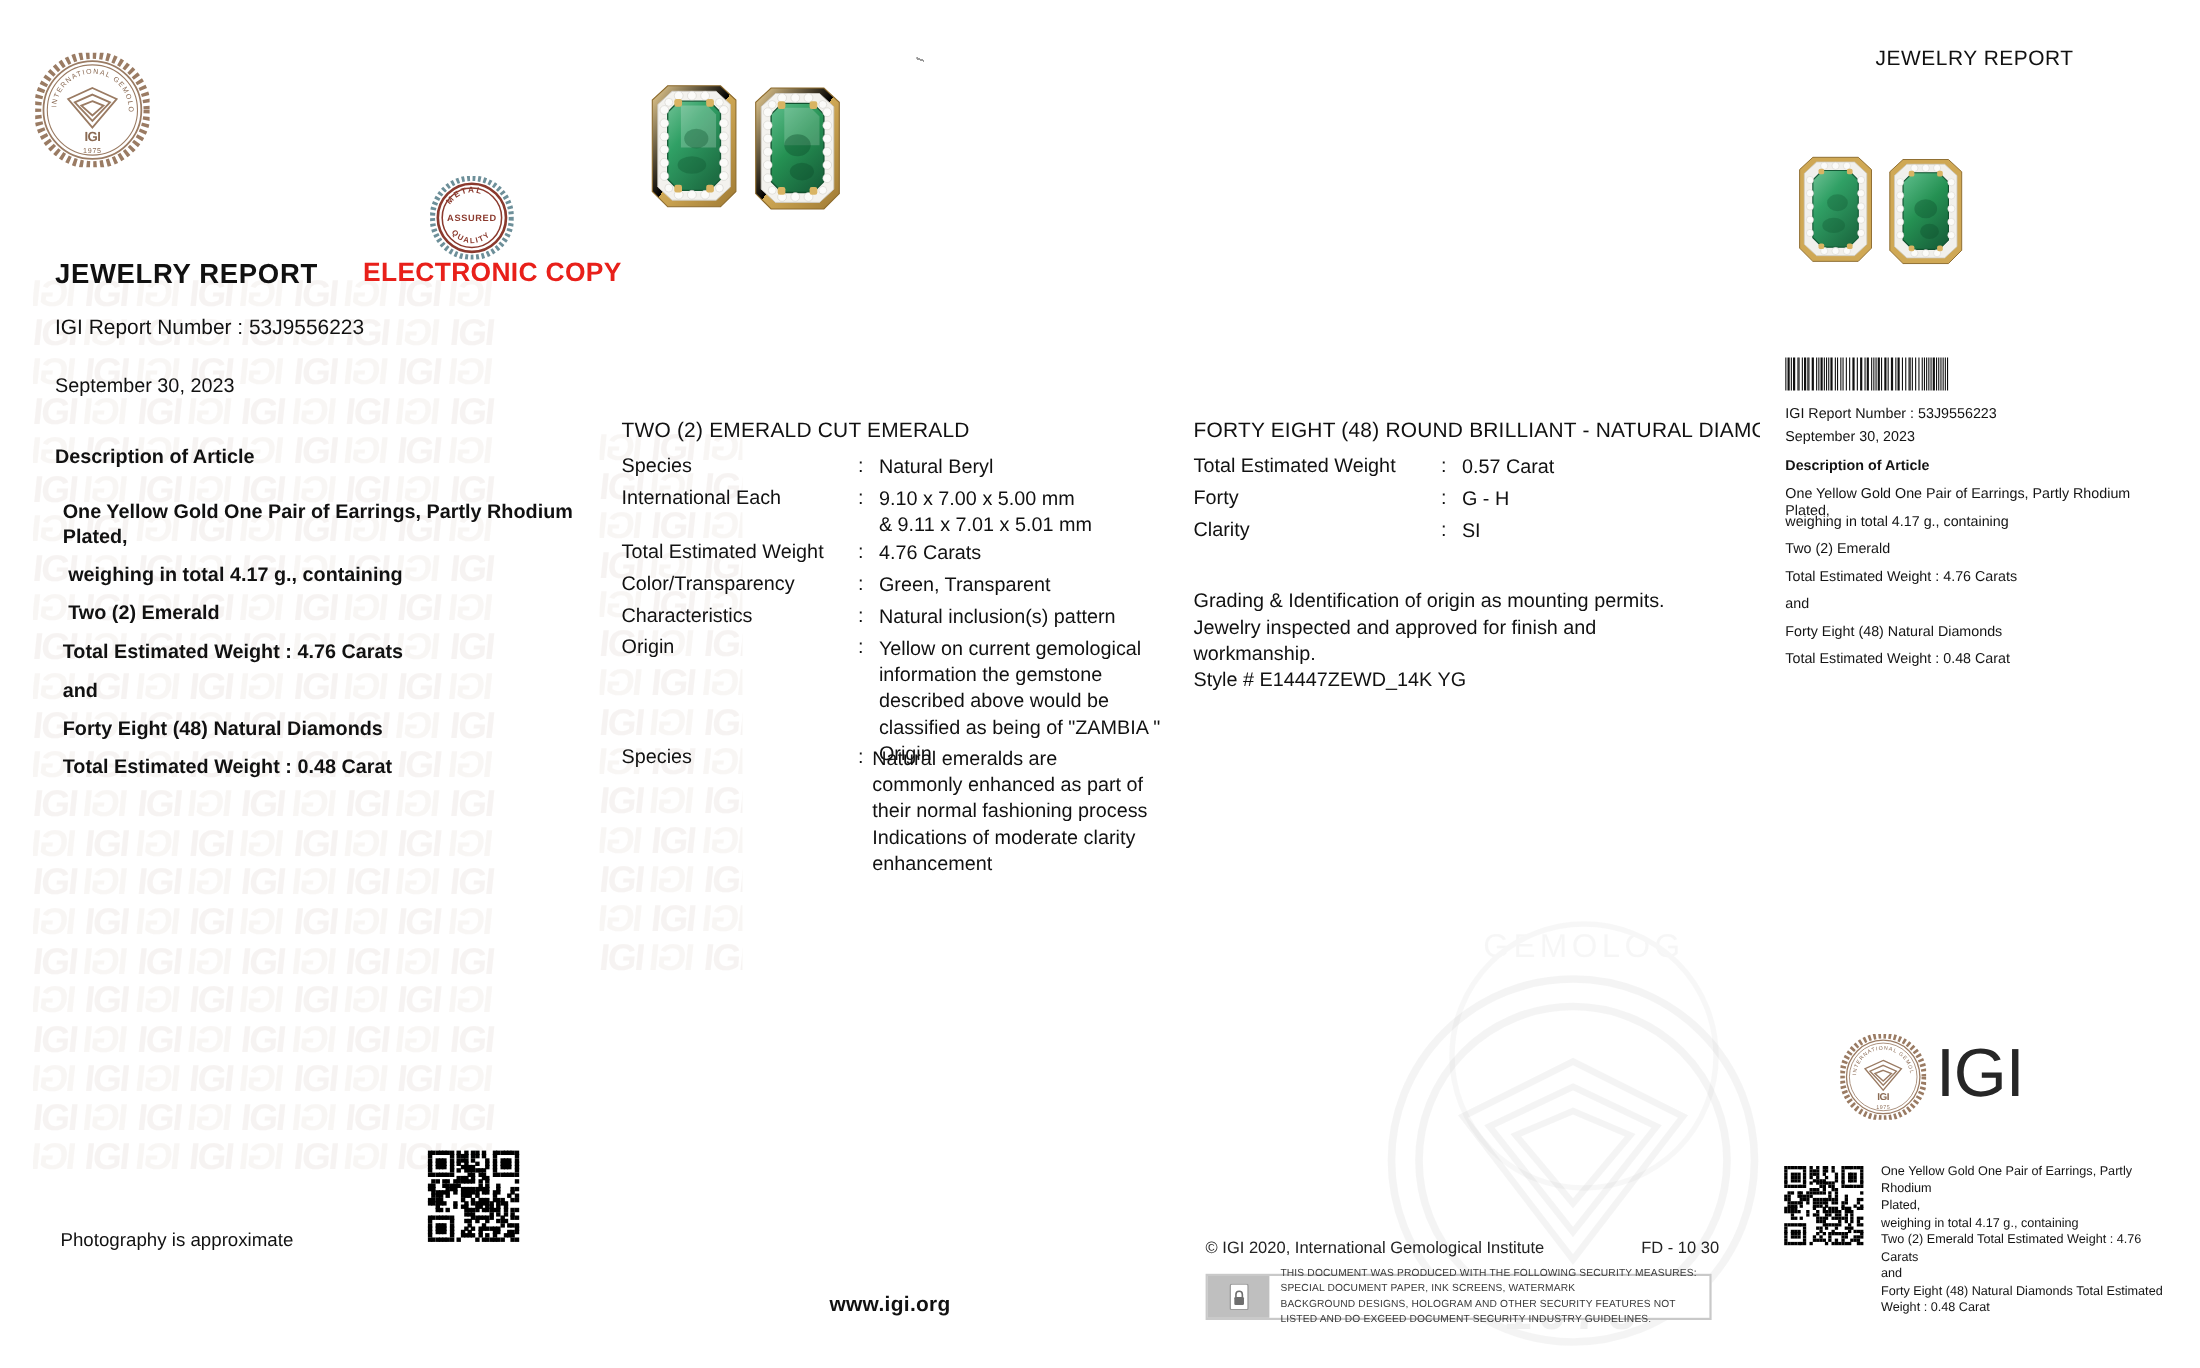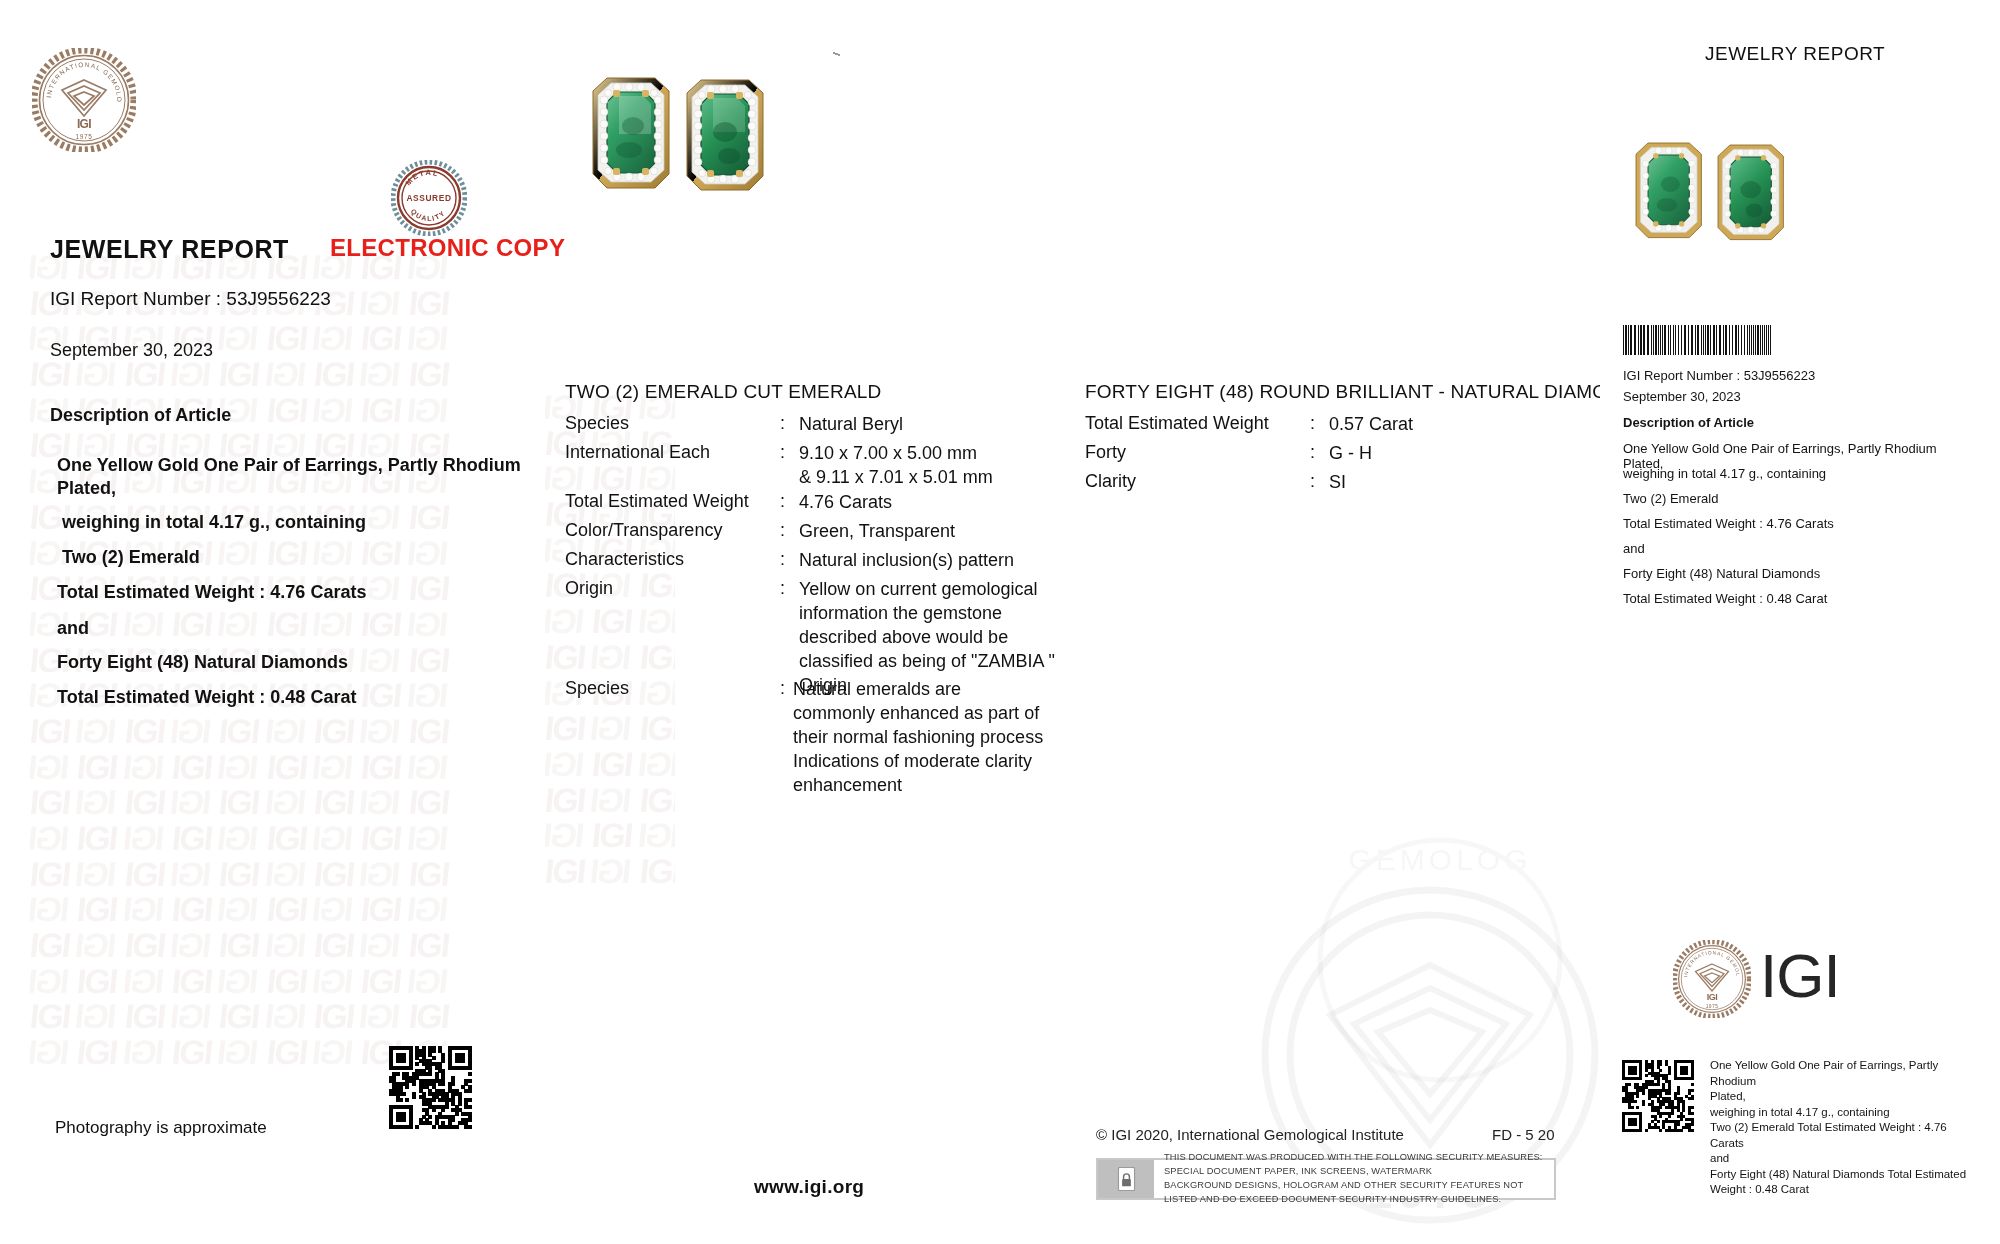--- a/index.html
+++ b/index.html
@@ -785,20 +785,24 @@
     <span class="k">Forty</span>
     <span class="c" style="left:225px;">:</span>
     <span class="v" style="left:244px;">G - H</span>
   </div>
   <div class="kv" style="left:1085px; top:471px; width:450px;">
     <span class="k">Clarity</span>
     <span class="c" style="left:225px;">:</span>
     <span class="v" style="left:244px;">SI</span>
   </div>
 
+  <div class="para" style="left:1085px; top:535px; width:470px;">Grading &amp; Identification of origin as mounting permits.
+Jewelry inspected and approved for finish and
+workmanship.
+Style # E14447ZEWD_14K YG</div>
 
   <div class="card" style="left:1600px; top:30px; width:380px; height:1090px;">
     <div class="hdr" style="left:105px; top:13px;">JEWELRY REPORT</div>
 
     <div class="photo" style="left:30px; top:110px; width:180px; height:105px;">
       <svg viewBox="0 0 180 105" width="180" height="105">
         <g transform="translate(6,3) scale(0.86)">
           <polygon points="14,0 62,0 76,13 76,96 62,110 14,110 0,96 0,13" fill="#cfa855" stroke="#8c6a2c" stroke-width="1"></polygon>
           <polygon points="18,5 58,5 71,17 71,92 58,104 18,104 5,92 5,17" fill="#f1f0ec" stroke="#cdcbc4" stroke-width=".8"></polygon>
           <polygon points="24,14 52,14 62,24 62,85 52,95 24,95 14,85 14,24" fill="url(#em1)" stroke="#155a36" stroke-width="1.2"></polygon>
@@ -1292,21 +1296,21 @@
     <div class="ct small" style="left:110px; top:1028px; width:262px;">One Yellow Gold One Pair of Earrings, Partly Rhodium
 Plated,
 weighing in total 4.17 g., containing
 Two (2) Emerald Total Estimated Weight : 4.76 Carats
 and
 Forty Eight (48) Natural Diamonds Total Estimated
 Weight : 0.48 Carat</div>
   </div>
 
   <div class="copy" style="left:1096px; top:1126px;">© IGI 2020, International Gemological Institute</div>
-  <div class="fd" style="left:1492px; top:1126px;">FD - 5 20</div>
+  <div class="fd" style="left:1492px; top:1126px;">FD - 10 30</div>
 
   <div class="secbox" style="left:1096px; top:1158px; width:460px; height:42px;">
     <div class="lockwrap">
       <svg viewBox="0 0 26 32" width="19" height="24">
         <rect x="2" y="0" width="22" height="32" rx="2" fill="#fff" stroke="#9b9b9b" stroke-width="1.6"></rect>
         <path d="M9 16 v-3 a4 4 0 0 1 8 0 v3" fill="none" stroke="#6e6e6e" stroke-width="2"></path>
         <rect x="7" y="16" width="12" height="10" rx="1.6" fill="#6e6e6e"></rect>
       </svg>
     </div>
     <div class="sectext">THIS DOCUMENT WAS PRODUCED WITH THE FOLLOWING SECURITY MEASURES:  SPECIAL DOCUMENT PAPER, INK SCREENS, WATERMARK

